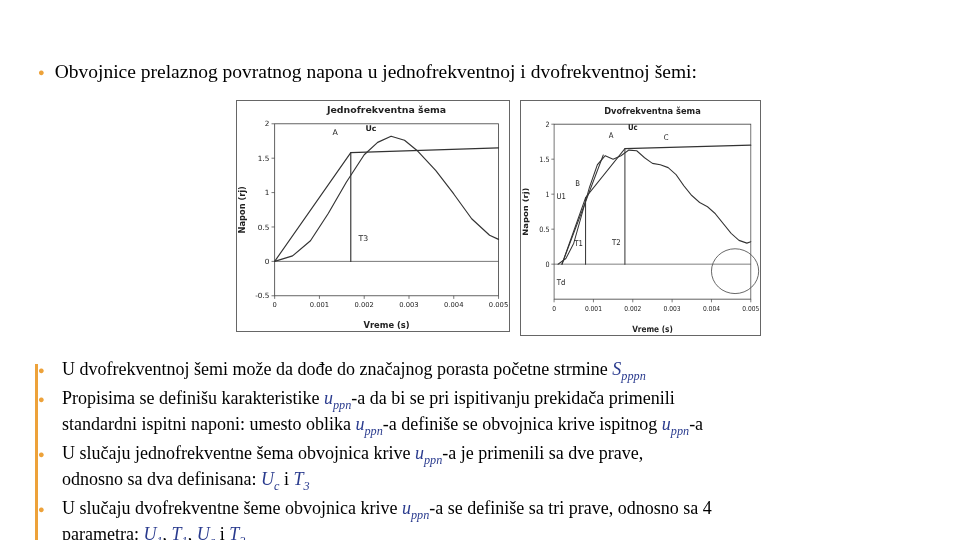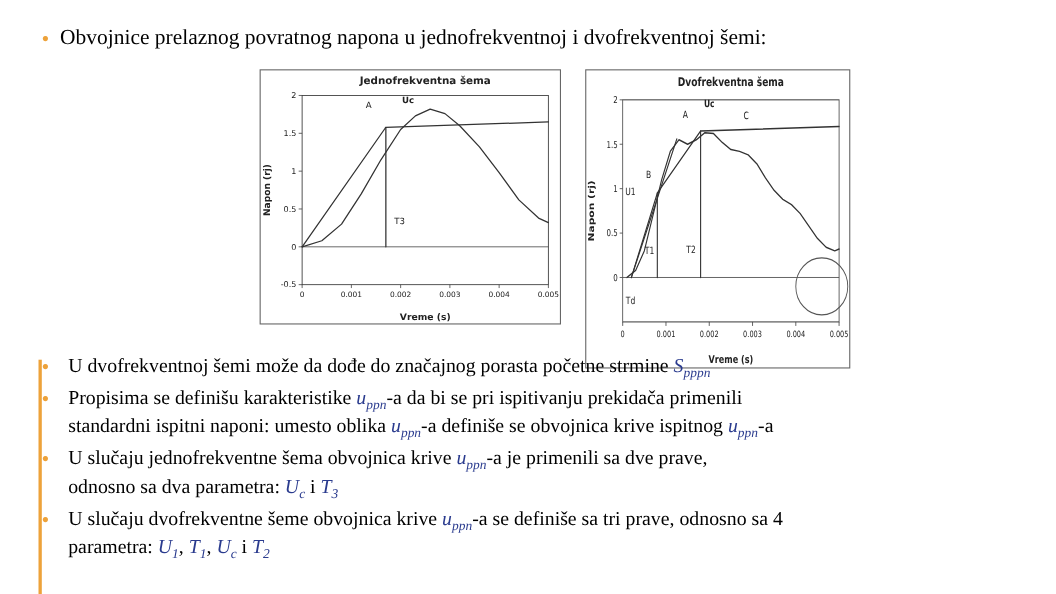--- a/index.html
+++ b/index.html
@@ -1,39 +1,39 @@
 <!DOCTYPE html>
 <html style="--accent: #EDA23A; --varcolor: #2A3B8E;"><head>
 <meta charset="utf-8">
 <style>
   html,body{margin:0;padding:0;}
   body{
     width:960px;height:540px;position:relative;overflow:hidden;
     background:#ffffff;color:#000;
     font-family:"Liberation Serif", serif;
   }
-  #slide{position:absolute;inset:0;}
+  #slide{position:absolute;inset:0;margin-top:37px;}
   .title-row{
     position:absolute;left:38px;top:22px;right:20px;
     font-size:19.5px;line-height:26px;
   }
   .marker{
     color:var(--accent,#EDA23A);
     font-size:11px;vertical-align:2px;margin-right:10px;
   }
   #charts{
     position:absolute;left:202px;top:63px;
-    display:flex;gap:22px;padding-left:34px;
+    display:flex;gap:10px;padding-left:34px;
   }
   .chart-box{
     margin:0;background:#fff;border:1px solid #666;
     box-sizing:border-box;
   }
   .chart-box.cb-left{width:274px;height:232px;}
-  .chart-box.cb-right{width:241px;height:272px;}
+  .chart-box.cb-right{width:241px;height:236px;}
   .accent-bar{
     position:absolute;left:35px;top:327px;width:3px;height:213px;
     background:var(--accent,#EDA23A);
   }
   #bullets{
     position:absolute;left:38px;top:319px;right:22px;
   }
   .bullet-row{
     position:relative;padding-left:24px;margin-bottom:3px;
     font-size:18px;line-height:26px;
@@ -145,21 +145,21 @@
     <div class="bullet-row">
       <span class="marker">●</span>
       <span><span>U dvofrekventnoj šemi može da dođe do značajnog porasta početne strmine </span><span class="var">S</span><sub class="var">pppn</sub></span>
     </div>
     <div class="bullet-row">
       <span class="marker">●</span>
       <span><span>Propisima se definišu karakteristike </span><span class="var">u</span><sub class="var">ppn</sub><span>-a da bi se pri ispitivanju prekidača primenili</span><br><span>standardni ispitni naponi: umesto oblika </span><span class="var">u</span><sub class="var">ppn</sub><span>-a definiše se obvojnica krive ispitnog </span><span class="var">u</span><sub class="var">ppn</sub><span>-a</span></span>
     </div>
     <div class="bullet-row">
       <span class="marker">●</span>
-      <span><span>U slučaju jednofrekventne šema obvojnica krive </span><span class="var">u</span><sub class="var">ppn</sub><span>-a je primenili sa dve prave,</span><br><span>odnosno sa dva parametra: </span><span class="var">U</span><sub class="var">c</sub><span> i </span><span class="var">T</span><sub class="var">3</sub></span>
+      <span><span>U slučaju jednofrekventne šema obvojnica krive </span><span class="var">u</span><sub class="var">ppn</sub><span>-a je primenili sa dve prave,</span><br><span>odnosno sa dva definisana: </span><span class="var">U</span><sub class="var">c</sub><span> i </span><span class="var">T</span><sub class="var">3</sub></span>
     </div>
     <div class="bullet-row">
       <span class="marker">●</span>
       <span><span>U slučaju dvofrekventne šeme obvojnica krive </span><span class="var">u</span><sub class="var">ppn</sub><span>-a se definiše sa tri prave, odnosno sa 4</span><br><span>parametra: </span><span class="var">U</span><sub class="var">1</sub><span>, </span><span class="var">T</span><sub class="var">1</sub><span>, </span><span class="var">U</span><sub class="var">c</sub><span> i </span><span class="var">T</span><sub class="var">2</sub></span>
     </div>
   </div>
 
 </div>
 
 </body></html>

